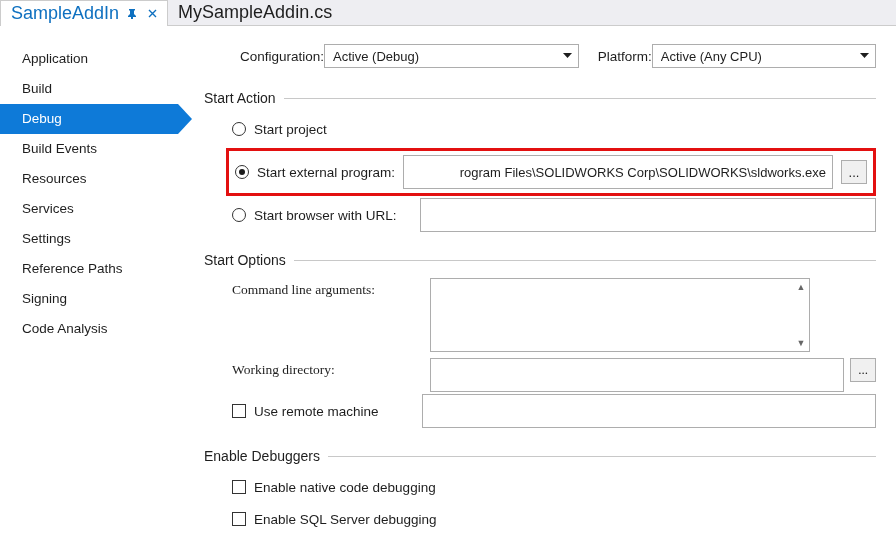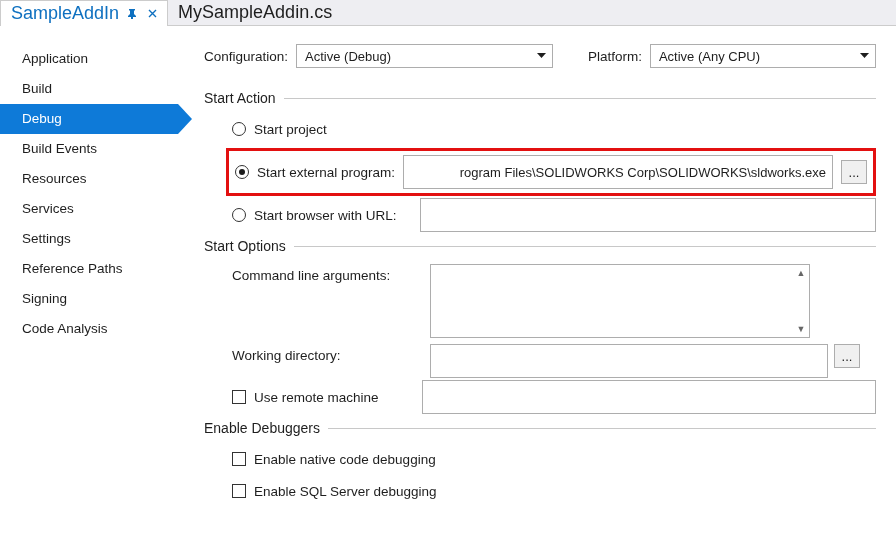--- a/index.html
+++ b/index.html
@@ -71,22 +71,22 @@
     border-left: 14px solid #0e7ad8;
   }
   .main {
     flex: 1;
     padding: 18px 20px 0 26px;
     overflow: hidden;
   }
   .row-top {
     display: flex;
     align-items: center;
-    gap: 8px;
     margin-bottom: 22px;
+    margin-left: 36px;
   }
   .lbl { font-size: 13.5px; }
   .dropdown {
     height: 24px;
     border: 1px solid #adadad;
     background: #fff;
     display: flex;
     align-items: center;
     padding: 0 4px 0 8px;
     font-size: 13px;
@@ -160,27 +160,28 @@
   }
   .textarea .scroll-up, .textarea .scroll-down {
     position:absolute; right:3px; width:10px; height:10px; font-size:9px; color:#666;
     display:flex; align-items:center; justify-content:center;
   }
   .textarea .scroll-up { top:3px; }
   .textarea .scroll-down { bottom:3px; }
   .field-row {
     display:flex;
     align-items:flex-start;
-    margin: 6px 16px 6px 28px;
+    margin: 6px 0 6px 28px;
     gap: 10px;
+    font-family: Liberation Serif, serif;
   }
   .field-row .fld-label { width: 188px; padding-top:4px; font-size:13.5px; }
   .field-row .fld-val { flex:1; display:flex; gap:6px; align-items:flex-start; }
   .w-input { width: 380px; }
-  .mt { margin-top: 10px; }
+  .mt { margin-top: 24px; }
 </style>
 </head>
 <body>
 
 <div class="tabs">
   <div class="tab active">
     <span>SampleAddIn</span>
     <span class="pin-icon">
       <svg width="10" height="10" viewBox="0 0 10 10">
           <path d="M2 0h6v1L7 2v3l2 2v1H6v2H4V8H1V7l2-2V2L2 1z" fill="#0e70c0"></path>

